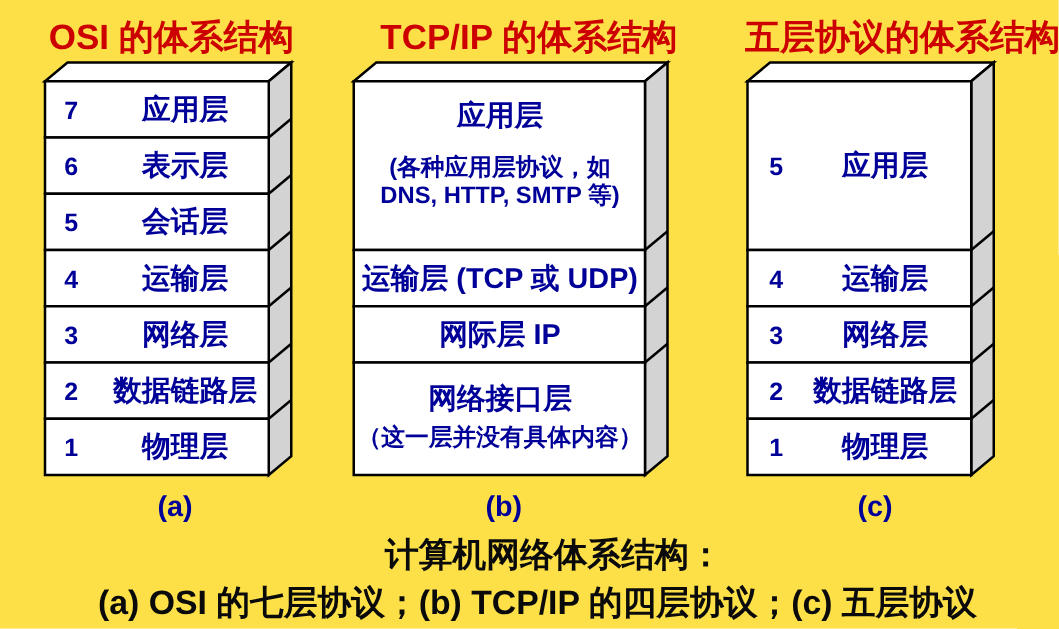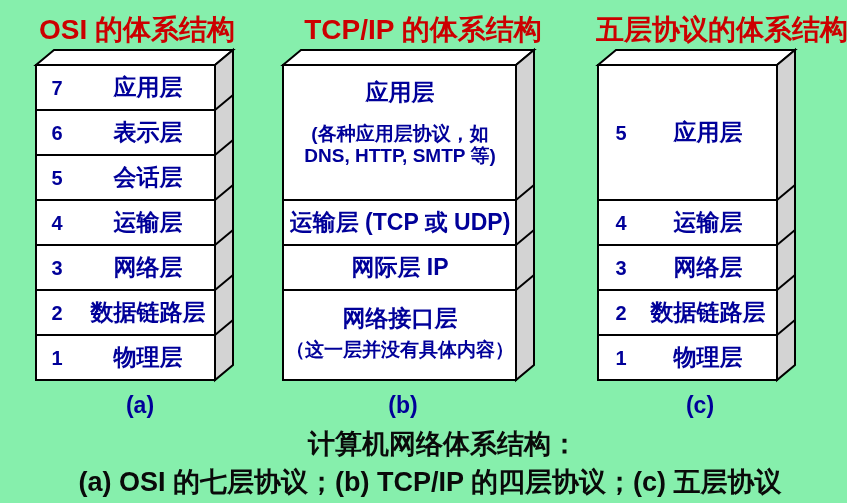--- a/index.html
+++ b/index.html
@@ -1,16 +1,16 @@
 <!DOCTYPE html>
 <html><head>
 <meta charset="utf-8">
 <style>
   html,body{margin:0;padding:0;background:#ffffff;}
-  #canvas{position:relative;width:847px;height:503px;background:#86efac;overflow:hidden;
+  #canvas{position:relative;width:847px;height:503px;background:#fde047;overflow:hidden;
           font-family:"Liberation Sans","DejaVu Sans",sans-serif;}
   svg text{font-family:"Liberation Sans","DejaVu Sans",sans-serif;font-weight:bold;}
   .title{font-size:28px;fill:#cc0000;}
   .layer-name{font-size:23px;fill:#000099;}
   .layer-num{font-size:20px;fill:#000099;}
   .sub{font-size:19px;fill:#000099;}
   .stack-label{font-size:23px;fill:#000099;}
   .footer-line{font-size:27px;fill:#0a0a0a;}
   .face{fill:#ffffff;stroke:#000000;stroke-width:2;}
   .side{fill:#d3d3d3;stroke:#000000;stroke-width:2;}

